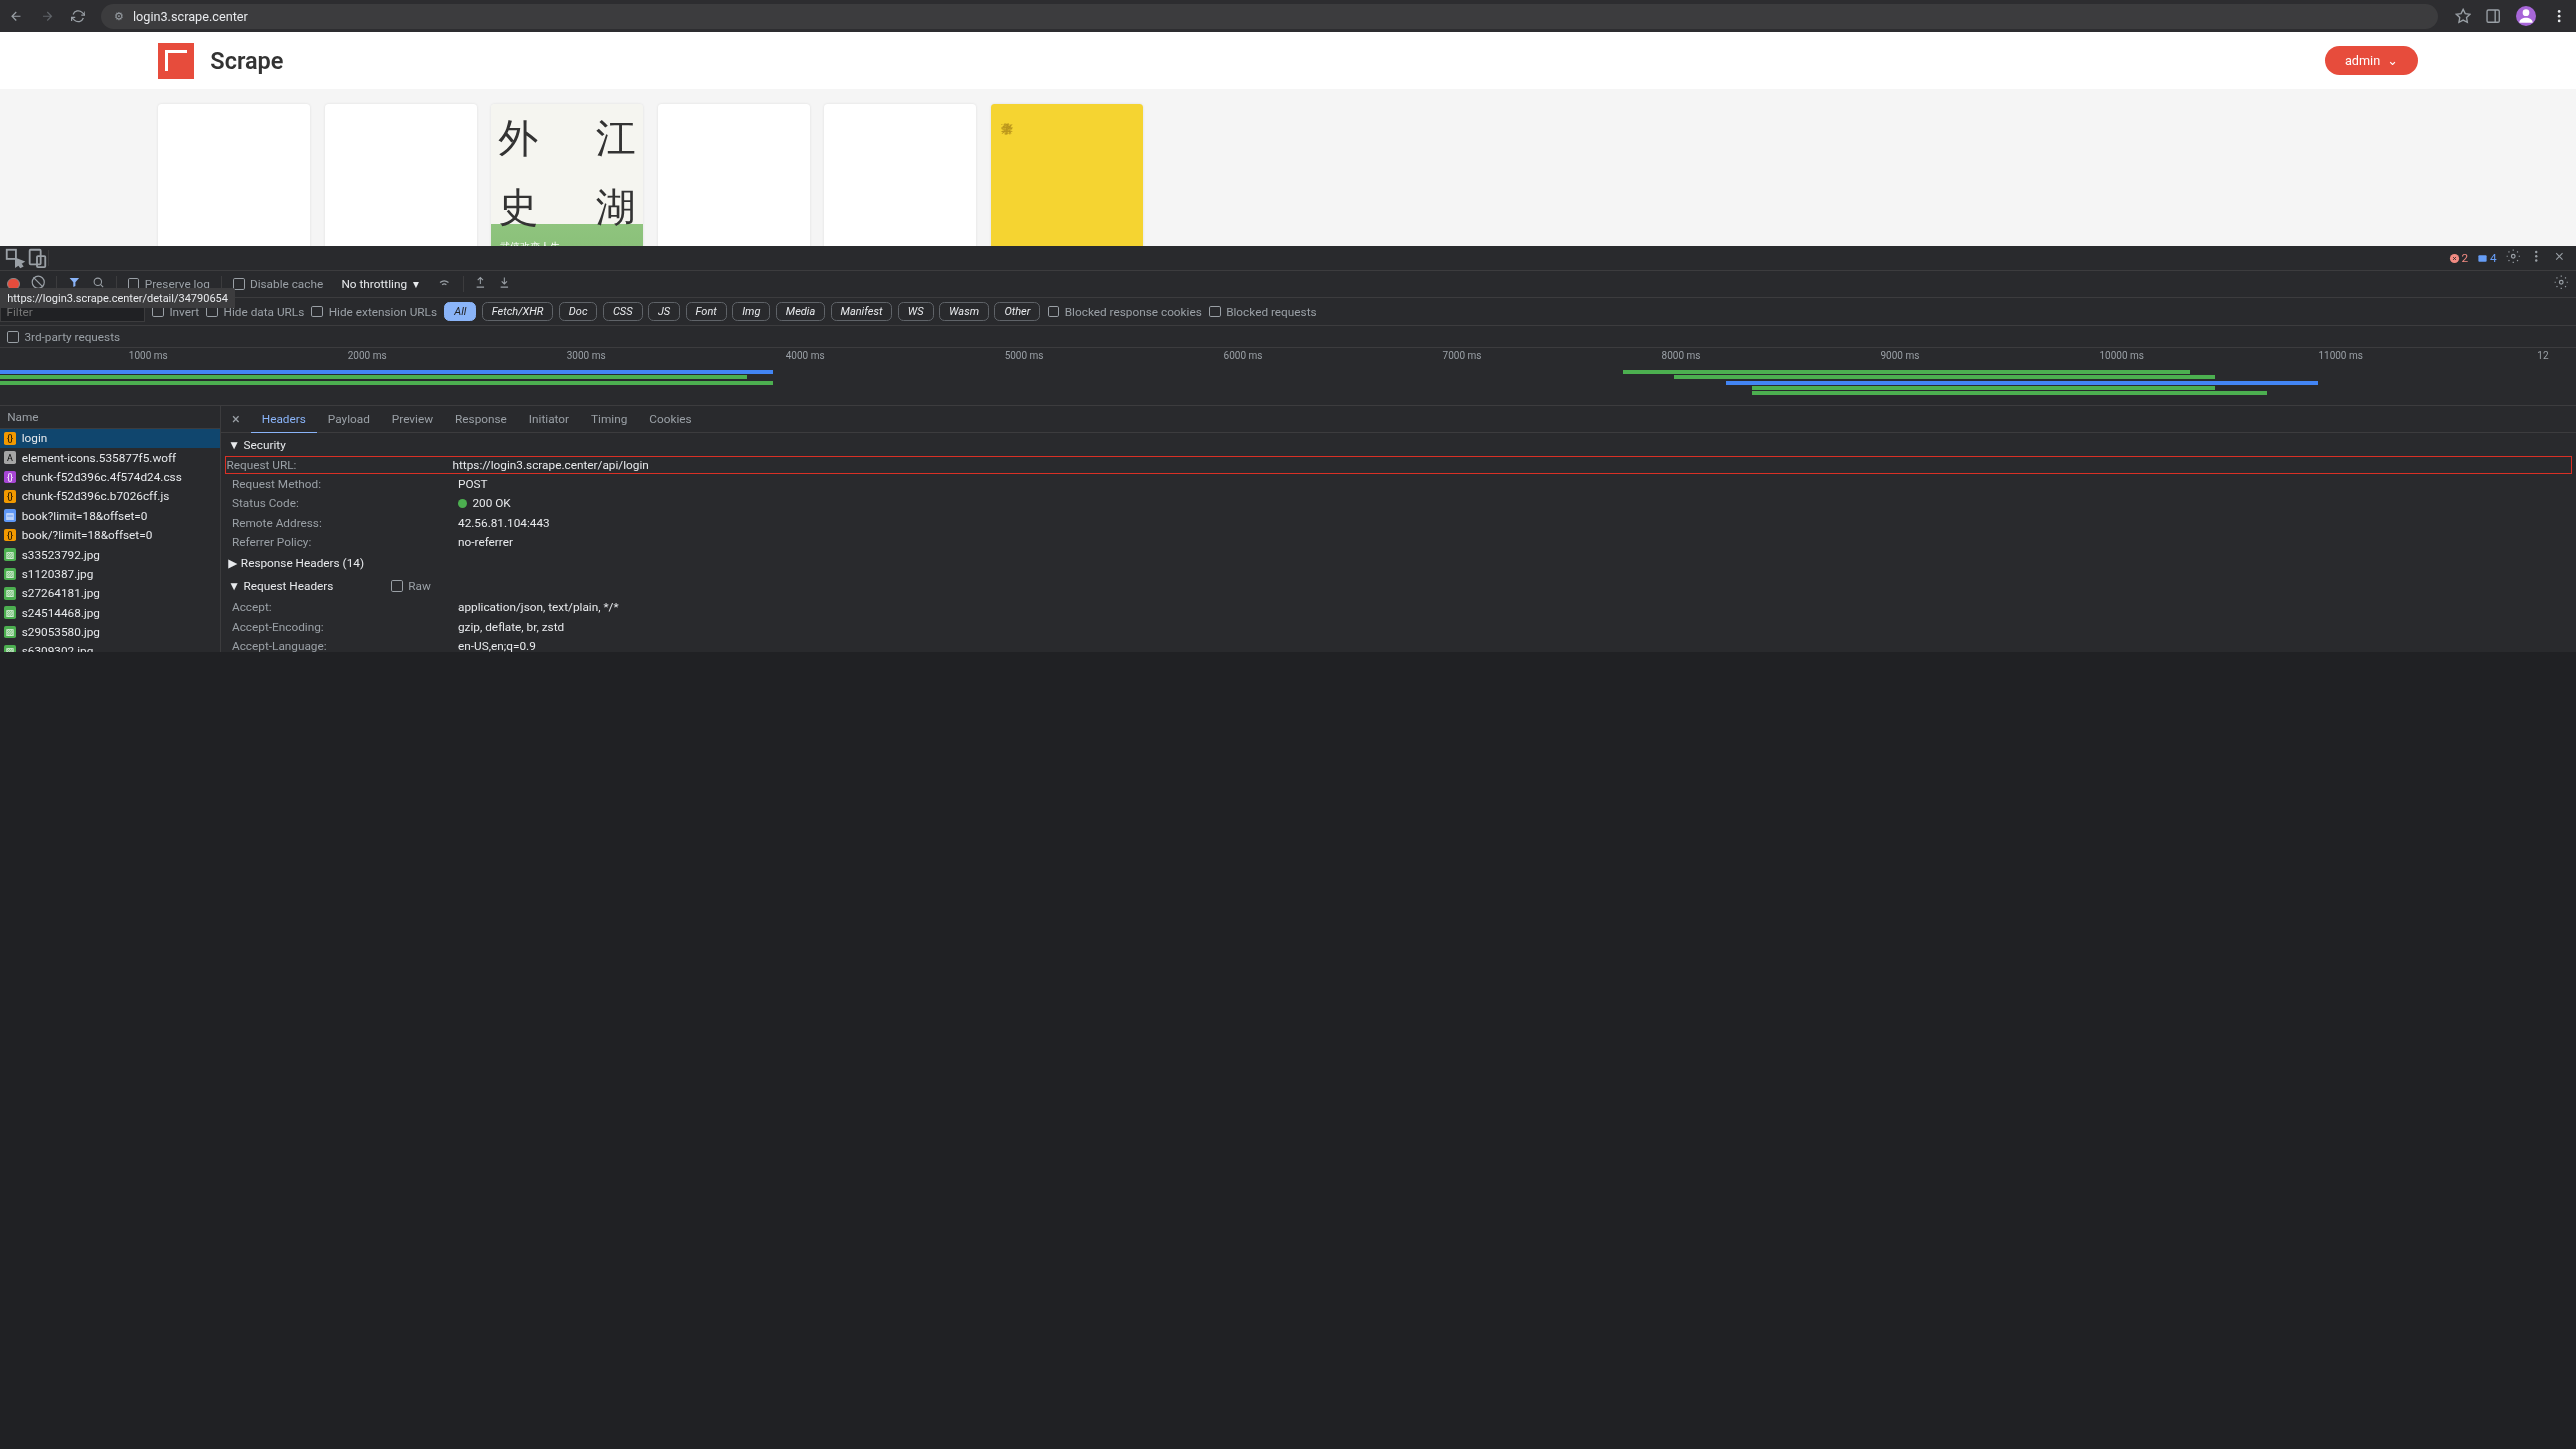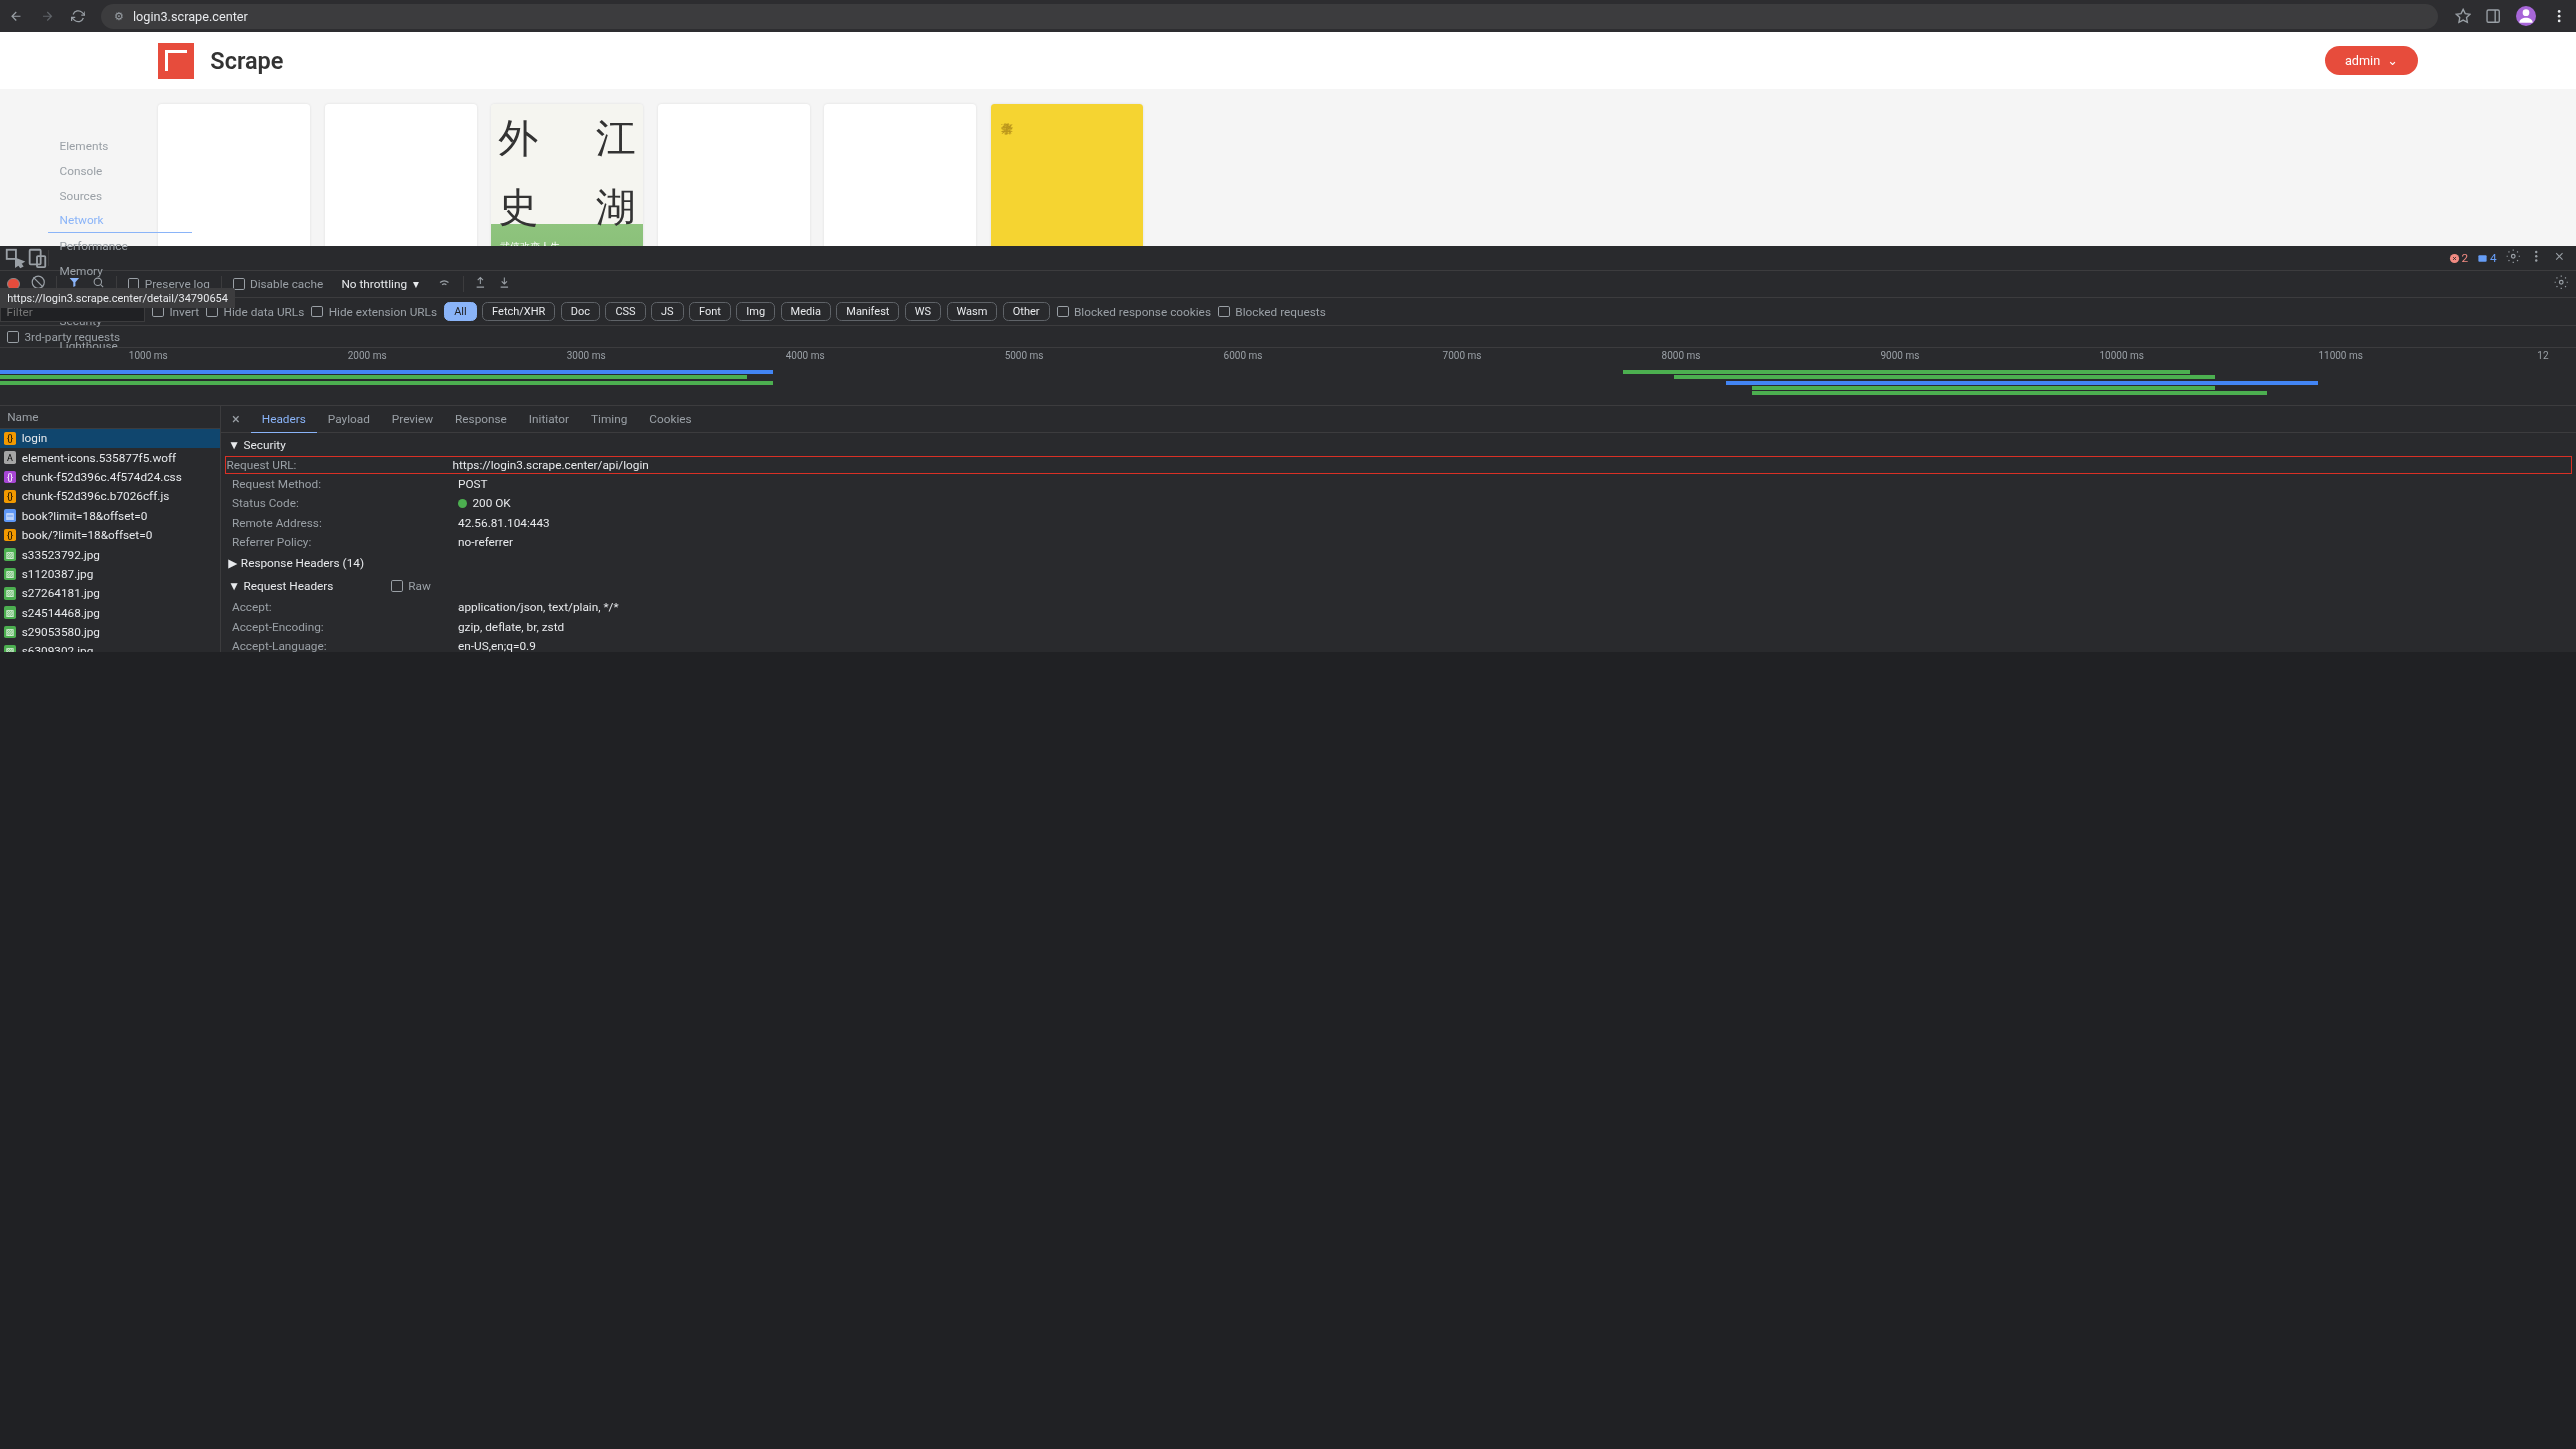--- a/index.html
+++ b/index.html
@@ -57,21 +57,21 @@
 .toolbar-icon { color: #9aa0a6; cursor: pointer; }
 .toolbar-icon.active { color: #8ab4f8; }
 .checkbox-item { display: flex; align-items: center; gap: 5.4px; color: #9aa0a6; font-size: 11.8px; cursor: pointer; }
 .checkbox { width: 11.8px; height: 11.8px; border: 0.9px solid #9aa0a6; border-radius: 1.8px; }
 .throttle-select { color: #e8eaed; padding: 1.8px 7.2px; font-size: 11.8px; }
 .divider-v { width: 0.9px; height: 16.3px; background: #3c3c3e; }
 
 
 .filter-row { display: flex; align-items: center; padding: 3.6px 0; gap: 7.2px; border-bottom: 0.9px solid #3c3c3e; flex-wrap: wrap; }
 .filter-input { background: #202124; border: 0.9px solid #3c3c3e; color: #e8eaed; padding: 1.8px 5.4px; width: 145px; font-size: 11.8px; height: 20px; }
-.filter-pill { padding: 1.8px 9px; border: 0.9px solid #5f6368; border-radius: 5.4px; color: #e8eaed; cursor: pointer; font-size: 11px;}
+.filter-pill { padding: 1.8px 9px; border: 0.9px solid #5f6368; border-radius: 5.4px; color: #e8eaed; cursor: pointer; font-size: 11px; font-style: italic;}
 .filter-pill.active { background: #8ab4f8; color: #202124; border-color: #8ab4f8; }
 .third-party-row { padding: 3.6px 7.2px; border-bottom: 0.9px solid #3c3c3e; display: flex; align-items: center; }
 
 
 .waterfall { height: 58px; border-bottom: 0.9px solid #3c3c3e; position: relative; background: #292a2d; }
 .time-labels { display: flex; position: absolute; top: 1.8px; left: 0; right: 0; font-size: 10px; color: #9aa0a6; }
 .time-label { position: absolute; }
 .wf-bar { position: absolute; height: 3.6px; }
 
 
@@ -197,32 +197,20 @@
           <path d="M13 13l8 3-3 2 2 3-2 1-2-3-3 2z" fill="currentColor"></path>
         </svg>
       </div>
     <div class="dt-tab-icon">
         <svg viewBox="0 0 24 24" width="12.7" height="12.7" fill="none" stroke="currentColor" stroke-width="2">
           <rect x="4" y="3" width="12" height="16" rx="1"></rect>
           <rect x="12" y="10" width="9" height="12" rx="1"></rect>
         </svg>
       </div>
     <div class="divider-v"></div>
-    <div id="dt-tabs-container">
-        <div class="dt-tab">Elements</div>
-        <div class="dt-tab">Console</div>
-        <div class="dt-tab">Sources</div>
-        <div class="dt-tab active">Network</div>
-        <div class="dt-tab">Performance</div>
-        <div class="dt-tab">Memory</div>
-        <div class="dt-tab">Application</div>
-        <div class="dt-tab">Security</div>
-        <div class="dt-tab">Lighthouse</div>
-        <div class="dt-tab">Performance insights<span style="font-size: 10px;"> ⚗</span></div>
-      </div>
     <div class="dt-right-icons">
       <div class="err-badge">
           <svg width="11" height="11" viewBox="0 0 24 24" fill="currentColor">
             <circle cx="12" cy="12" r="10"></circle>
             <path d="M15 9l-6 6M9 9l6 6" stroke="#292a2d" stroke-width="2"></path>
           </svg>
           <span>2</span>
         </div>
       <div class="warn-badge">
           <svg width="11" height="11" viewBox="0 0 24 24" fill="currentColor">

